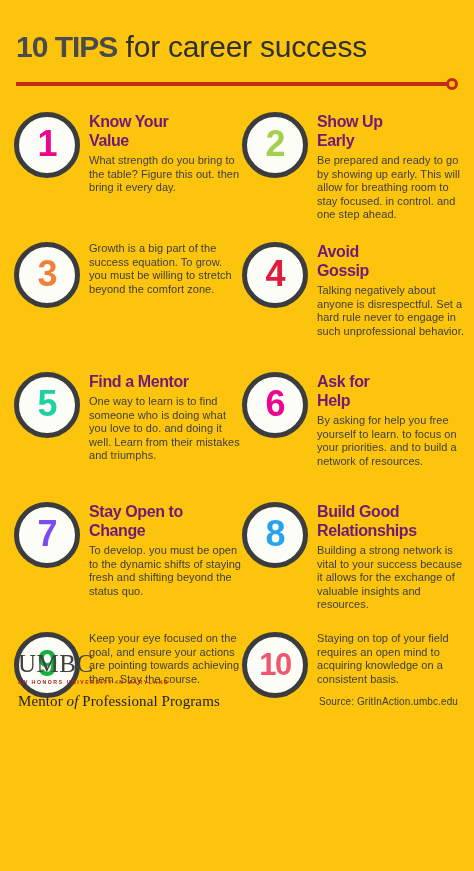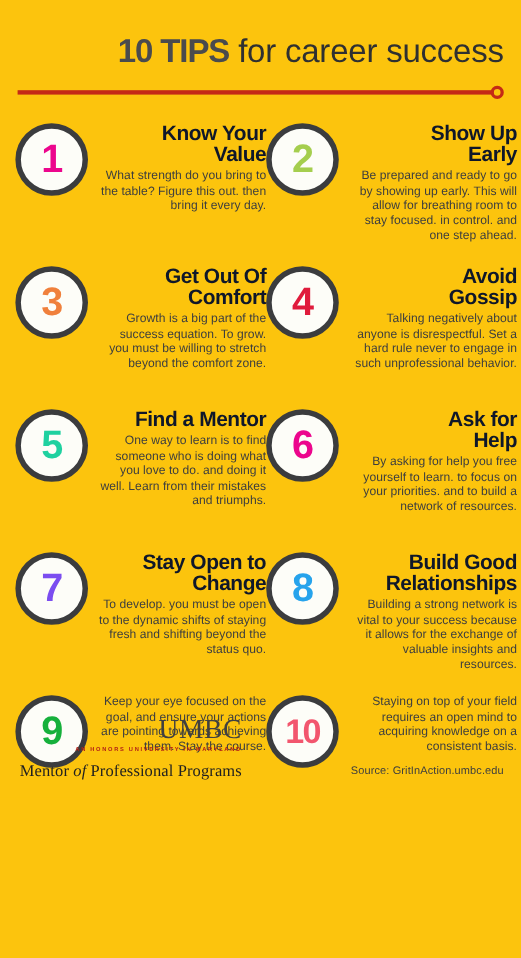--- a/index.html
+++ b/index.html
@@ -13,21 +13,20 @@
     font-family: "Liberation Sans", sans-serif;
     overflow: hidden;
     position: relative;
   }
   .poster {
     width: 474px;
     height: 725px;
     background: #fcc40d;
     position: relative;
     box-sizing: border-box;
-    text-align: right;
   }
 
   
   .header {
     padding: 30px 16px 0 16px;
   }
   .header-title {
     font-size: 30px;
     line-height: 34px;
     color: #2f3031;
@@ -113,24 +112,24 @@
     font-size: 31px;
     letter-spacing: -1.5px;
   }
 
   .tip-body {
     flex: 1 1 auto;
     min-width: 0;
     padding-top: 10px;
   }
   .tip-title {
-    font-size: 19px;
+    font-size: 16px;
     line-height: 19px;
     font-weight: bold;
-    color: #0f172a;
+    color: #701a75;
     letter-spacing: -0.4px;
     font-stretch: condensed;
     margin: 0 0 4px 0;
     white-space: pre-line;
   }
   .tip-desc {
     font-size: 11px;
     line-height: 13.5px;
     color: #3d3e3f;
     margin: 0;
@@ -220,22 +219,20 @@
 Early</h2>
         <p class="tip-desc">Be prepared and ready to go by showing up early. This will allow for breathing room to stay focused. in control. and one step ahead.</p>
       </div>
     </div>
 
     <div class="tip">
       <div class="badge">
         <span class="badge-num" id="n3" style="color: rgb(240, 128, 60);">3</span>
       </div>
       <div class="tip-body">
-        <h2 class="tip-title">Get Out Of
-Comfort</h2>
         <p class="tip-desc">Growth is a big part of the success equation. To grow. you must be willing to stretch beyond the comfort zone.</p>
       </div>
     </div>
 
     <div class="tip">
       <div class="badge">
         <span class="badge-num" id="n4" style="color: rgb(224, 27, 60);">4</span>
       </div>
       <div class="tip-body">
         <h2 class="tip-title">Avoid

